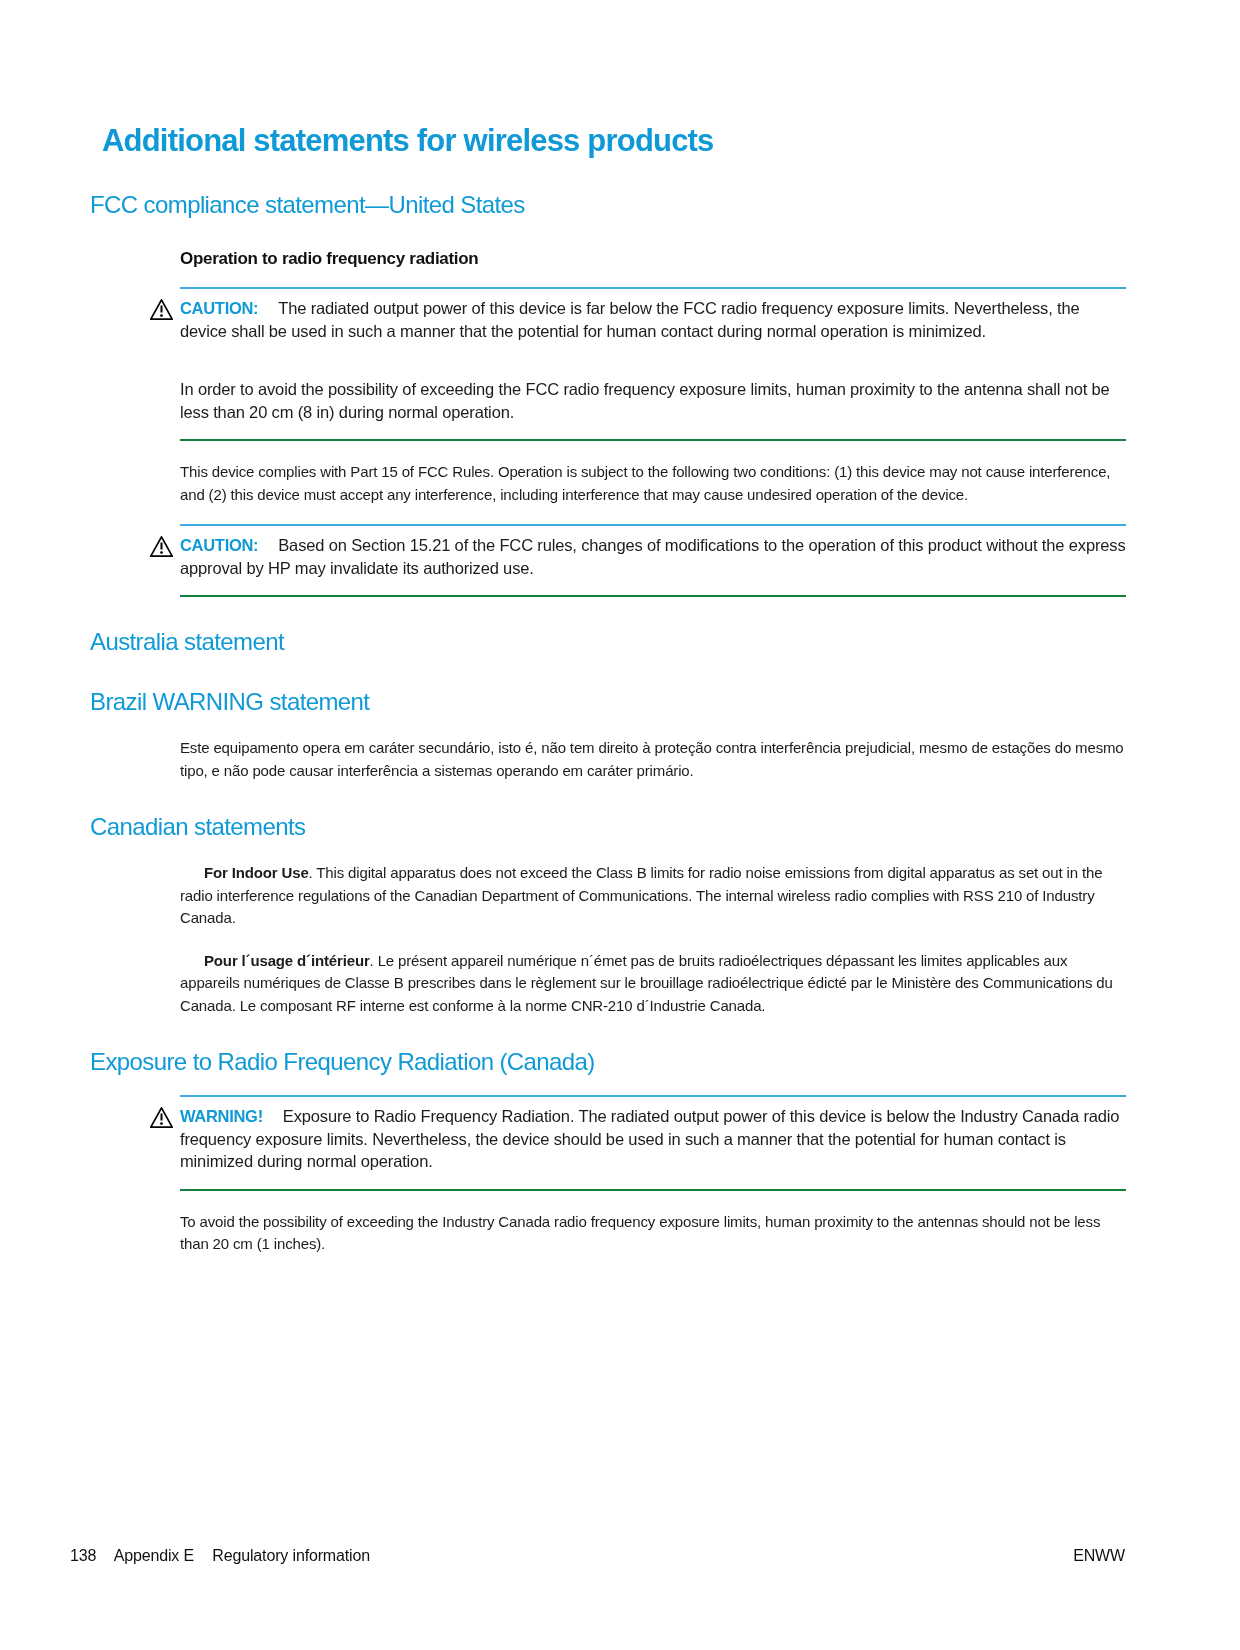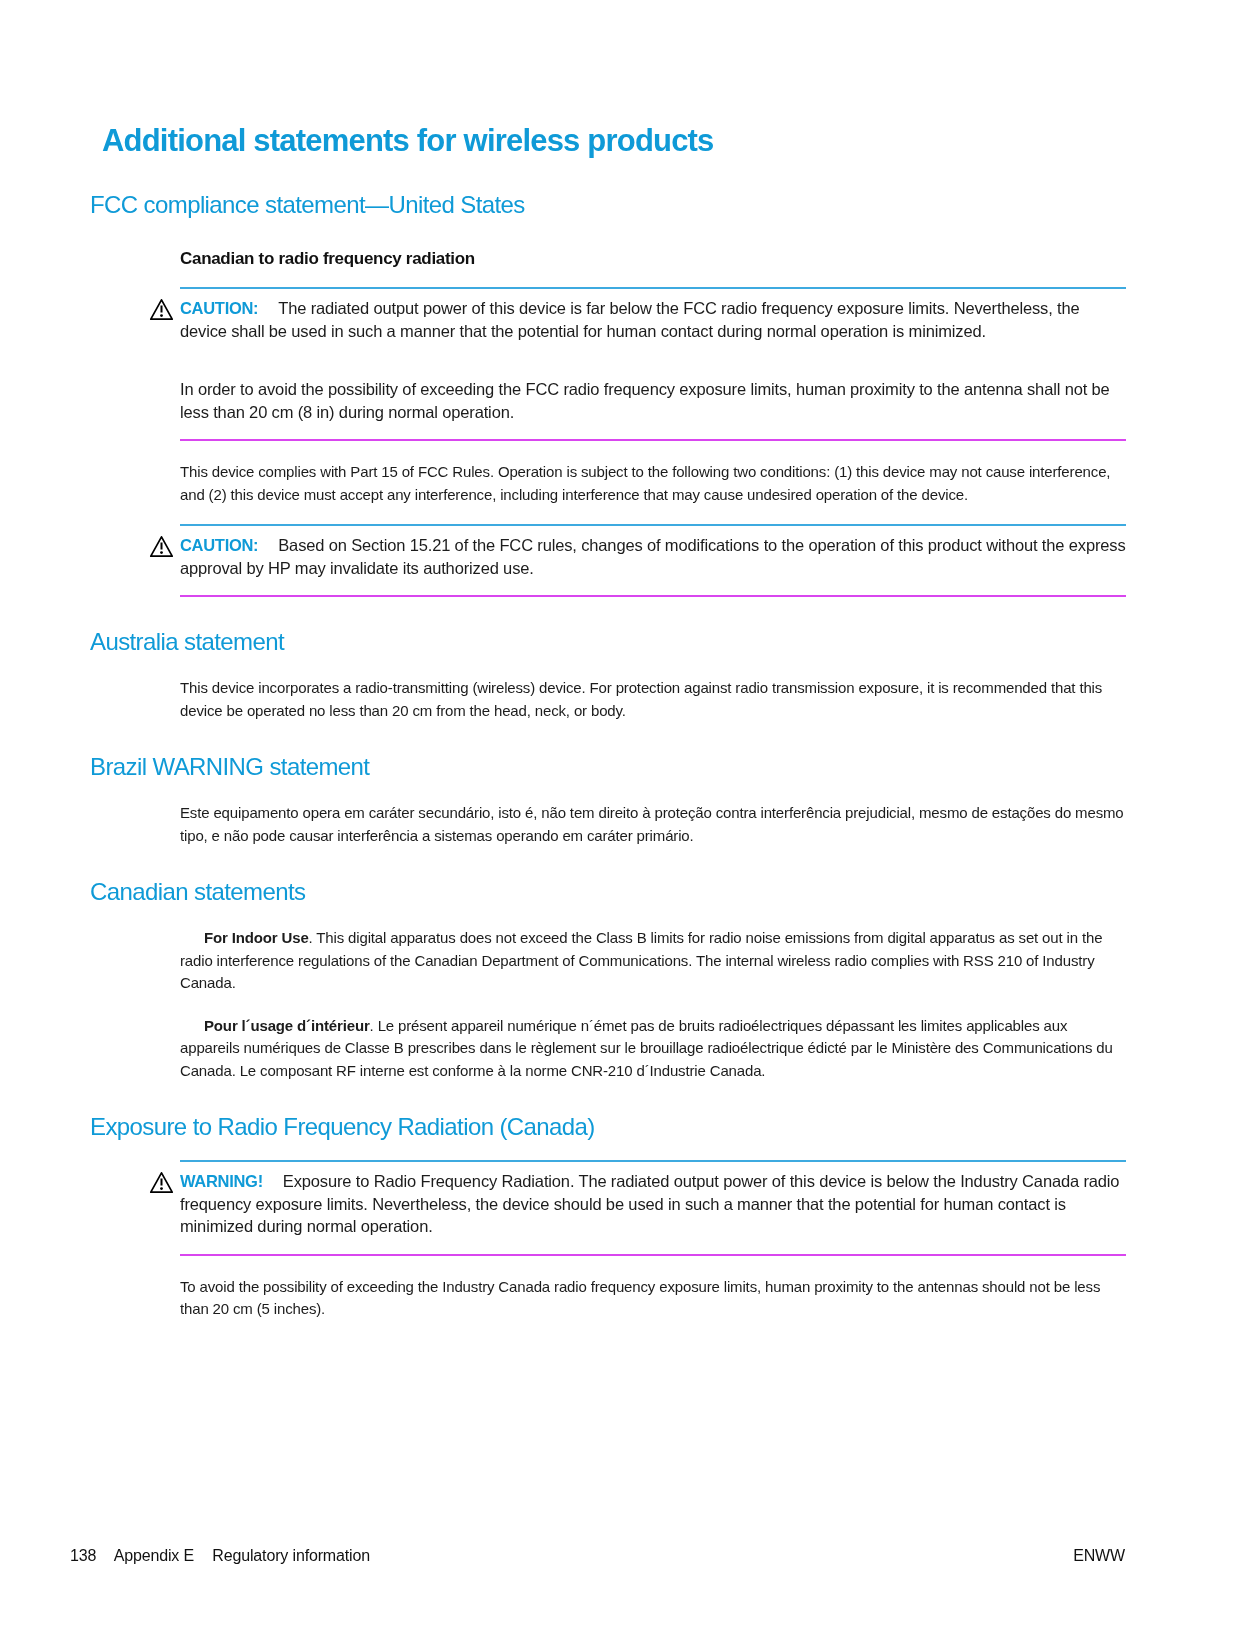--- a/index.html
+++ b/index.html
@@ -46,21 +46,21 @@
     margin: 20px 0 0 90px;
     width: 946px;
     font-size: 15px; line-height: 22.5px;
     letter-spacing: -0.15px;
   }
   .notice {
     position: relative;
     margin: 18px 0 0 90px;
     width: 946px;
     border-top: 2px solid #3daae0;
-    border-bottom: 2px solid #d946ef;
+    border-bottom: 2px solid #15803d;
     padding: 8px 0 16px 0;
   }
   .notice p {
     margin: 0;
     font-size: 16.5px; line-height: 22.5px;
     letter-spacing: -0.15px;
   }
   .notice p + p { margin-top: 36px; }
   .notice-label {
     color: #0f9ad7;
@@ -91,21 +91,21 @@
 </head>
 <body>
 
 <div class="page">
   <div class="content">
 
     <h1 class="doc-title">Additional statements for wireless products</h1>
 
     <h2 class="section-heading">FCC compliance statement—United States</h2>
 
-    <h3 class="subsection-heading">Canadian to radio frequency radiation</h3>
+    <h3 class="subsection-heading">Operation to radio frequency radiation</h3>
 
     <div class="notice">
       <span class="notice-icon">
         <svg width="25" height="23" viewBox="0 0 25 23">
           <path d="M12.5 1.8 L23.2 21.2 L1.8 21.2 Z" fill="none" stroke="#000000" stroke-width="1.7" stroke-linejoin="round"></path>
           <rect x="11.5" y="7.5" width="2" height="7" fill="#000000"></rect>
           <circle cx="12.5" cy="17.6" r="1.4" fill="#000000"></circle>
         </svg>
       </span>
       <p><span class="notice-label">CAUTION:</span><span>The radiated output power of this device is far below the FCC radio frequency exposure limits. Nevertheless, the device shall be used in such a manner that the potential for human contact during normal operation is minimized.</span></p>
@@ -119,21 +119,20 @@
         <svg width="25" height="23" viewBox="0 0 25 23">
           <path d="M12.5 1.8 L23.2 21.2 L1.8 21.2 Z" fill="none" stroke="#000000" stroke-width="1.7" stroke-linejoin="round"></path>
           <rect x="11.5" y="7.5" width="2" height="7" fill="#000000"></rect>
           <circle cx="12.5" cy="17.6" r="1.4" fill="#000000"></circle>
         </svg>
       </span>
       <p><span class="notice-label">CAUTION:</span><span>Based on Section 15.21 of the FCC rules, changes of modifications to the operation of this product without the express approval by HP may invalidate its authorized use.</span></p>
     </div>
 
     <h2 class="section-heading">Australia statement</h2>
-    <p class="body-text">This device incorporates a radio-transmitting (wireless) device. For protection against radio transmission exposure, it is recommended that this device be operated no less than 20 cm from the head, neck, or body.</p>
 
     <h2 class="section-heading">Brazil WARNING statement</h2>
     <p class="body-text">Este equipamento opera em caráter secundário, isto é, não tem direito à proteção contra interferência prejudicial, mesmo de estações do mesmo tipo, e não pode causar interferência a sistemas operando em caráter primário.</p>
 
     <h2 class="section-heading">Canadian statements</h2>
     <p class="body-text"><span class="lead-bold">For Indoor Use</span><span>. This digital apparatus does not exceed the Class B limits for radio noise emissions from digital apparatus as set out in the radio interference regulations of the Canadian Department of Communications. The internal wireless radio complies with RSS 210 of Industry Canada.</span></p>
     <p class="body-text"><span class="lead-bold">Pour l´usage d´intérieur</span><span>. Le présent appareil numérique n´émet pas de bruits radioélectriques dépassant les limites applicables aux appareils numériques de Classe B prescribes dans le règlement sur le brouillage radioélectrique édicté par le Ministère des Communications du Canada. Le composant RF interne est conforme à la norme CNR-210 d´Industrie Canada.</span></p>
 
     <h2 class="section-heading">Exposure to Radio Frequency Radiation (Canada)</h2>
 
@@ -141,21 +140,21 @@
       <span class="notice-icon">
         <svg width="25" height="23" viewBox="0 0 25 23">
           <path d="M12.5 1.8 L23.2 21.2 L1.8 21.2 Z" fill="none" stroke="#000000" stroke-width="1.7" stroke-linejoin="round"></path>
           <rect x="11.5" y="7.5" width="2" height="7" fill="#000000"></rect>
           <circle cx="12.5" cy="17.6" r="1.4" fill="#000000"></circle>
         </svg>
       </span>
       <p><span class="notice-label">WARNING!</span><span>Exposure to Radio Frequency Radiation. The radiated output power of this device is below the Industry Canada radio frequency exposure limits. Nevertheless, the device should be used in such a manner that the potential for human contact is minimized during normal operation.</span></p>
     </div>
 
-    <p class="body-text">To avoid the possibility of exceeding the Industry Canada radio frequency exposure limits, human proximity to the antennas should not be less than 20 cm (5 inches).</p>
+    <p class="body-text">To avoid the possibility of exceeding the Industry Canada radio frequency exposure limits, human proximity to the antennas should not be less than 20 cm (1 inches).</p>
 
   </div>
 
   <div class="footer">
     <div class="footer-left">
       <span>138</span>
       <span>Appendix E</span>
       <span>Regulatory information</span>
     </div>
     <div class="footer-right">ENWW</div>

